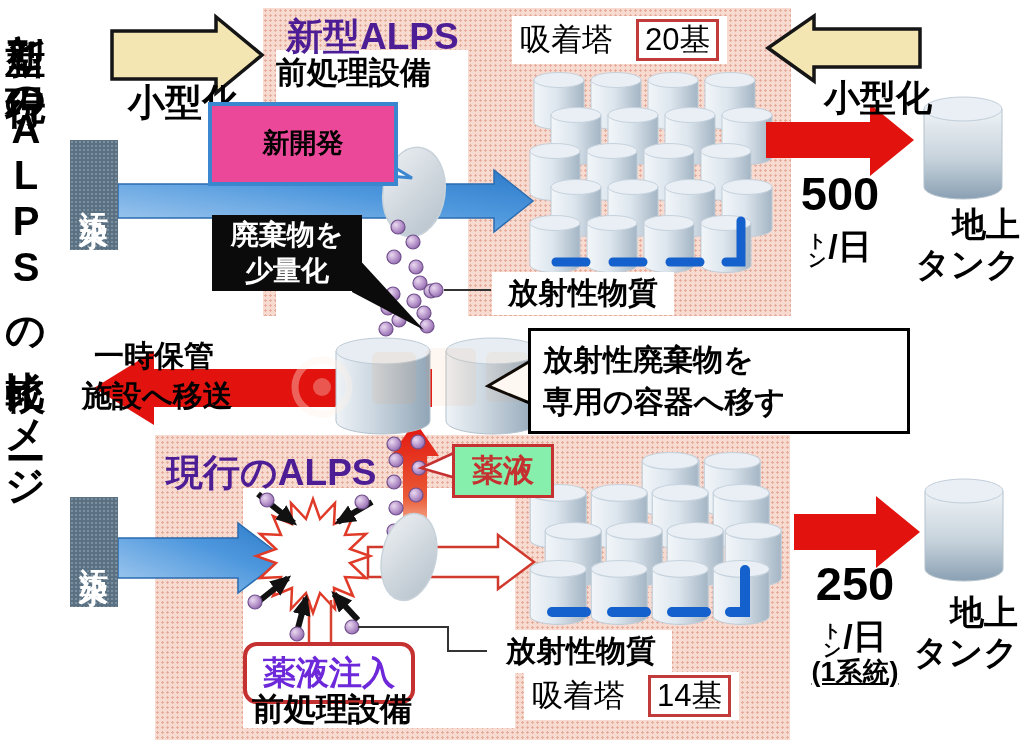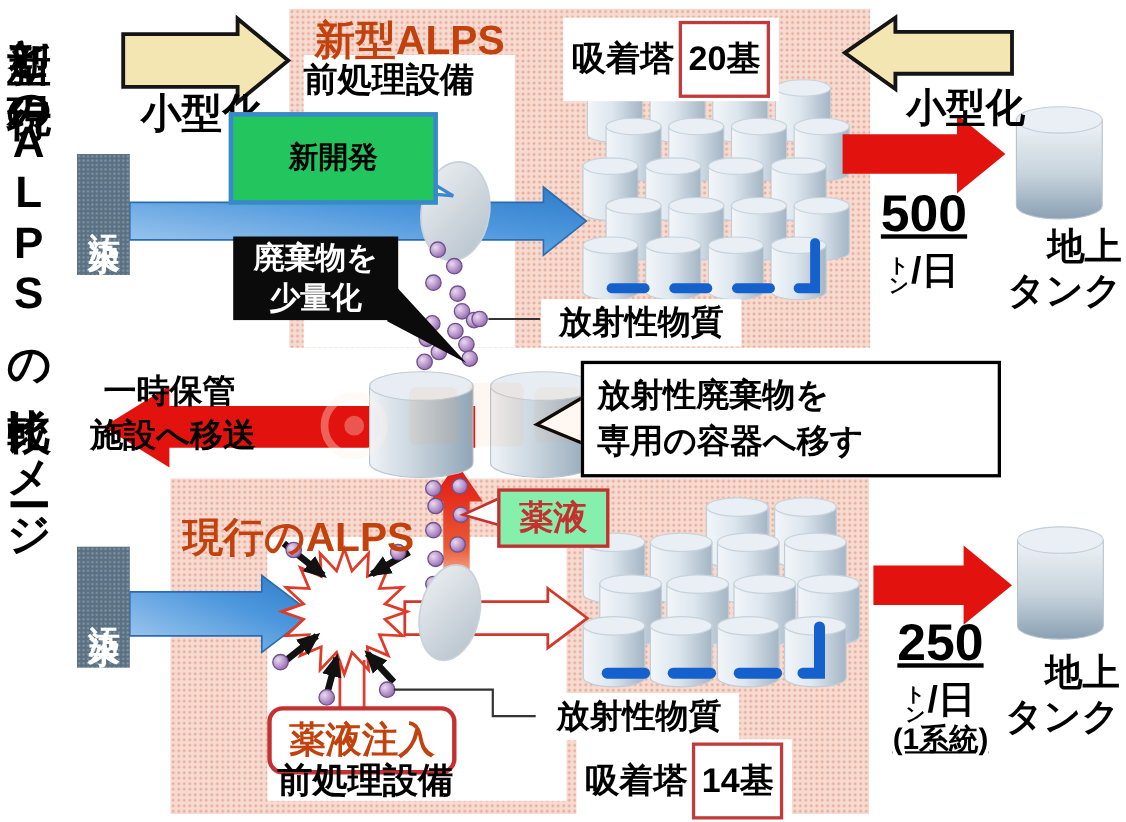--- a/index.html
+++ b/index.html
@@ -9,43 +9,43 @@
          background-image:radial-gradient(#e6ad9c 1.2px,rgba(0,0,0,0) 1.4px);
          background-size:5px 5px;}
   .whitebox{position:absolute;background:#fff;}
   .vtitle{position:absolute;left:4px;top:4px;height:742px;writing-mode:vertical-rl;
           text-orientation:upright;font-size:40px;font-weight:bold;letter-spacing:2px;line-height:1.1;}
   .water{position:absolute;width:48px;background-color:#5a7183;
          background-image:radial-gradient(rgba(255,255,255,.22) 1px,rgba(0,0,0,0) 1.2px);
          background-size:4px 4px;color:#fff;writing-mode:vertical-rl;text-orientation:upright;
          font-size:29px;font-weight:bold;display:flex;align-items:center;justify-content:center;
          letter-spacing:4px;}
-  .alps-title{position:absolute;font-size:37px;font-weight:bold;color:#c2410c;white-space:nowrap;}
+  .alps-title{position:absolute;font-size:37px;font-weight:bold;color:#4c1d95;white-space:nowrap;}
   .blacktext{position:absolute;font-weight:bold;white-space:nowrap;}
   .chip{background:#fff;padding:1px 16px;}
-  .towerlabel{position:absolute;display:flex;align-items:center;gap:4px;background:#fff;
-              padding:3px 8px;font-size:31px;font-weight:bold;white-space:nowrap;}
-  .countbox{border:3px solid #c23b3b;padding:14px 6px;line-height:1.15;}
-  .filterbox{position:absolute;left:208px;top:102px;width:182px;height:76px;background:#22c55e;
+  .towerlabel{position:absolute;display:flex;align-items:center;gap:23px;background:#fff;
+              padding:3px 8px;font-size:31px;font-weight:normal;white-space:nowrap;}
+  .countbox{border:3px solid #c23b3b;padding:0 6px;line-height:1.15;}
+  .filterbox{position:absolute;left:208px;top:102px;width:182px;height:76px;background:#ec4899;
              border:4px solid #3a87cf;display:flex;flex-direction:column;justify-content:center;
              text-align:center;font-size:27px;font-weight:bold;line-height:1.25;}
   .wastebox{position:absolute;left:212px;top:215px;width:150px;height:76px;background:#0b0b0b;
             color:#fff;display:flex;flex-direction:column;justify-content:center;text-align:center;
             font-size:28px;font-weight:bold;line-height:1.3;}
   .speechbox{position:absolute;left:528px;top:328px;width:352px;background:#fff;border:3px solid #000;
              padding:8px 12px;font-size:30px;font-weight:bold;line-height:1.4;white-space:nowrap;}
   .transfer{position:absolute;left:82px;top:336px;font-size:30px;font-weight:bold;line-height:1.32;white-space:nowrap;}
   .chembox{position:absolute;left:452px;top:444px;width:96px;height:48px;border:3px solid #c53030;
            color:#c53030;background:#86efac;font-size:31px;font-weight:bold;display:flex;
            align-items:center;justify-content:center;}
   .injbox{position:absolute;left:243px;top:642px;width:164px;height:54px;border:4px solid #c53030;
-          border-radius:14px;color:#c2410c;background:#fff;font-size:33px;font-weight:bold;
+          border-radius:14px;color:#6d28d9;background:#fff;font-size:33px;font-weight:bold;
           display:flex;align-items:center;justify-content:center;white-space:nowrap;}
   .rate{position:absolute;text-align:center;font-weight:bold;}
-  .rate-num{font-size:47px;line-height:1;text-decoration:underline;}
+  .rate-num{font-size:47px;line-height:1;}
   .rate-unit{font-size:34px;line-height:1;margin-top:3px;display:flex;align-items:flex-end;justify-content:center;}
   .tn{writing-mode:vertical-rl;text-orientation:upright;font-size:18px;line-height:1;margin-right:2px;margin-bottom:2px;}
   .rate-note{font-size:27px;line-height:1.1;margin-top:5px;white-space:nowrap;text-decoration:underline;}
   .tanklabel{position:absolute;font-size:34px;font-weight:bold;text-align:right;line-height:1.18;white-space:nowrap;}
   .creamtext{position:absolute;font-size:36px;font-weight:bold;white-space:nowrap;margin-top:44px;}
   svg{position:absolute;left:0;top:0;pointer-events:none;}
 </style>
 </head>
 <body>
 
@@ -321,21 +321,21 @@
   <div class="transfer">
     <div style="padding-left:12px;">一時保管</div>
     <div>施設へ移送</div>
   </div>
 
   <div class="speechbox">
     <div>放射性廃棄物を</div>
     <div>専用の容器へ移す</div>
   </div>
 
-  <div class="alps-title" style="left:166px;top:464px;">現行のALPS</div>
+  <div class="alps-title" style="left:166px;top:448px;">現行のALPS</div>
 
   <div class="chembox">薬液</div>
   <div class="injbox">薬液注入</div>
   <div class="blacktext" style="left:252px;top:688px;font-size:32px;">前処理設備</div>
 
   <div class="blacktext chip" style="left:490px;top:630px;font-size:30px;">放射性物質</div>
 
   <div class="towerlabel" style="left:524px;top:672px;">
     <span>吸着塔</span>
     <span class="countbox">14基</span>

